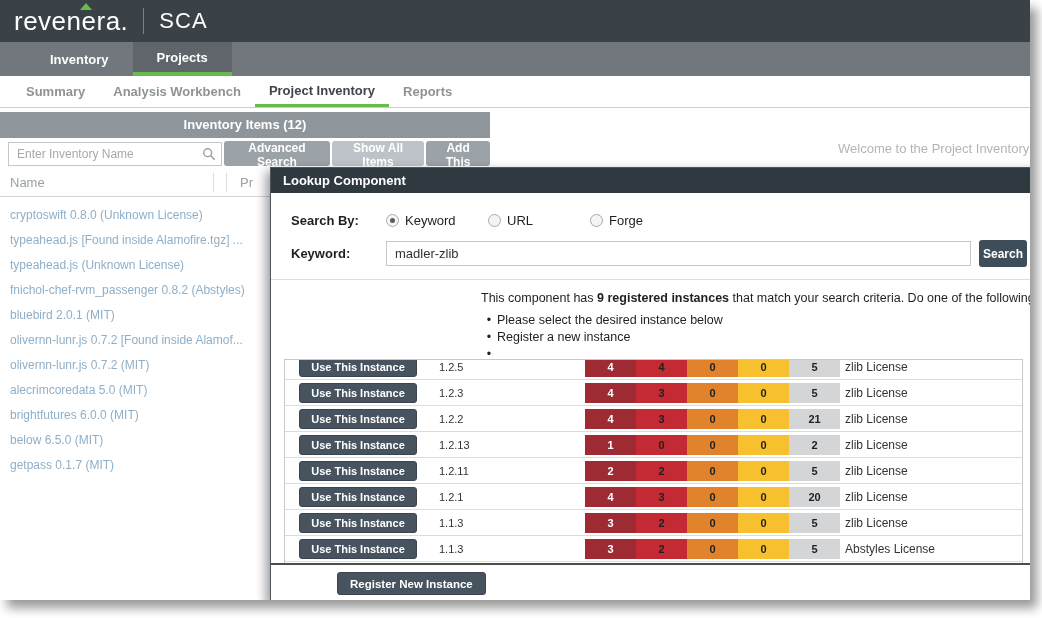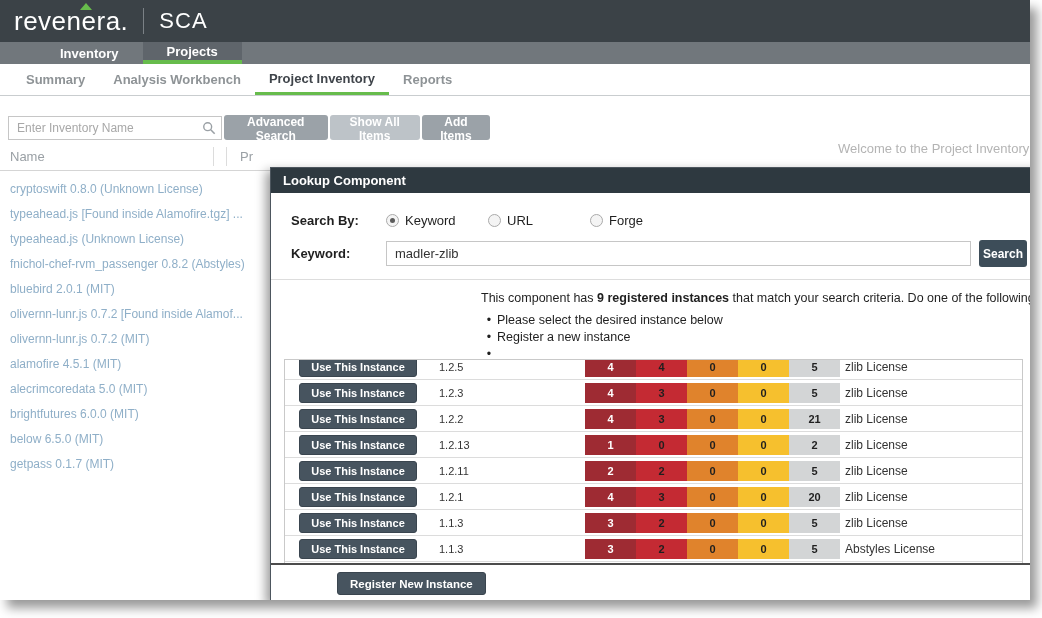--- a/index.html
+++ b/index.html
@@ -12,21 +12,21 @@
   
   .app-header { height:42px; background:#3b4247; display:flex; align-items:center; padding-left:14px; }
   .brand { position:relative; color:#fff; font-size:26px; letter-spacing:.5px; line-height:1; }
   .leaf { position:absolute; left:66px; top:-5px; width:0; height:0;
           border-left:6px solid transparent; border-right:6px solid transparent;
           border-bottom:7px solid #67bc4c; }
   .brand-divider { width:1px; height:26px; background:#7b8186; margin:0 15px; }
   .product { color:#fff; font-size:22px; letter-spacing:1px; }
 
   
-  .tabbar { height:22px; background:#71777c; display:flex; padding-left:36px; }
+  .tabbar { height:34px; background:#71777c; display:flex; padding-left:26px; }
   .tab { color:#fff; font-weight:bold; font-size:13px; display:flex; align-items:center;
          padding:0 24px; cursor:default; }
   .tab.active { background:#5f656b; border-bottom:4px solid #67bc4c; }
 
   
   .subnav { height:32px; background:#fff; display:flex; padding-left:12px;
             border-bottom:1px solid #c9cdcf; }
   .subnav-item { font-weight:bold; font-size:13px; color:#8e9396; display:flex;
                  align-items:center; padding:0 14px; }
   .subnav-item.active { color:#3f444a; border-bottom:3px solid #67bc4c; }
@@ -124,47 +124,47 @@
   <div class="subnav">
     <div class="subnav-item">Summary</div>
     <div class="subnav-item">Analysis Workbench</div>
     <div class="subnav-item active">Project Inventory</div>
     <div class="subnav-item">Reports</div>
   </div>
 
   <div class="welcome">Welcome to the Project Inventory</div>
 
   <div class="left-panel">
+    <div class="panel-header">Inventory Items (12)</div>
     <div class="search-row">
       <span class="search-wrap">
         <input type="text" placeholder="Enter Inventory Name" style="">
         <svg class="mag-icon" viewBox="0 0 16 16">
           <circle cx="6.5" cy="6.5" r="4.5" fill="none" stroke="#9aa0a5" stroke-width="1.6"></circle>
           <line x1="10" y1="10" x2="14.5" y2="14.5" stroke="#9aa0a5" stroke-width="1.8"></line>
         </svg>
       </span>
       <button class="gray-btn">Advanced Search</button>
       <button class="gray-btn disabled">Show All Items</button>
-      <button class="gray-btn">Add Items</button>
+      <button class="gray-btn">Add This</button>
     </div>
     <div class="list-header">
       <span class="col-name">Name</span>
       <span class="col-div" style="left:213px"></span>
       <span class="col-div" style="left:226px"></span>
       <span class="col-priority">Pr</span>
     </div>
     <div class="inv-list" id="inv-list">
         <div class="inv-item">cryptoswift 0.8.0 (Unknown License)</div>
         <div class="inv-item">typeahead.js  [Found inside Alamofire.tgz] ...</div>
         <div class="inv-item">typeahead.js (Unknown License)</div>
         <div class="inv-item">fnichol-chef-rvm_passenger 0.8.2 (Abstyles)</div>
         <div class="inv-item">bluebird 2.0.1 (MIT)</div>
         <div class="inv-item">olivernn-lunr.js 0.7.2  [Found inside Alamof...</div>
         <div class="inv-item">olivernn-lunr.js 0.7.2 (MIT)</div>
-        <div class="inv-item">alamofire 4.5.1 (MIT)</div>
         <div class="inv-item">alecrimcoredata 5.0 (MIT)</div>
         <div class="inv-item">brightfutures 6.0.0 (MIT)</div>
         <div class="inv-item">below 6.5.0 (MIT)</div>
         <div class="inv-item">getpass 0.1.7 (MIT)</div>
       </div>
   </div>
 
   <div class="modal">
     <div class="modal-header">Lookup Component</div>
 

